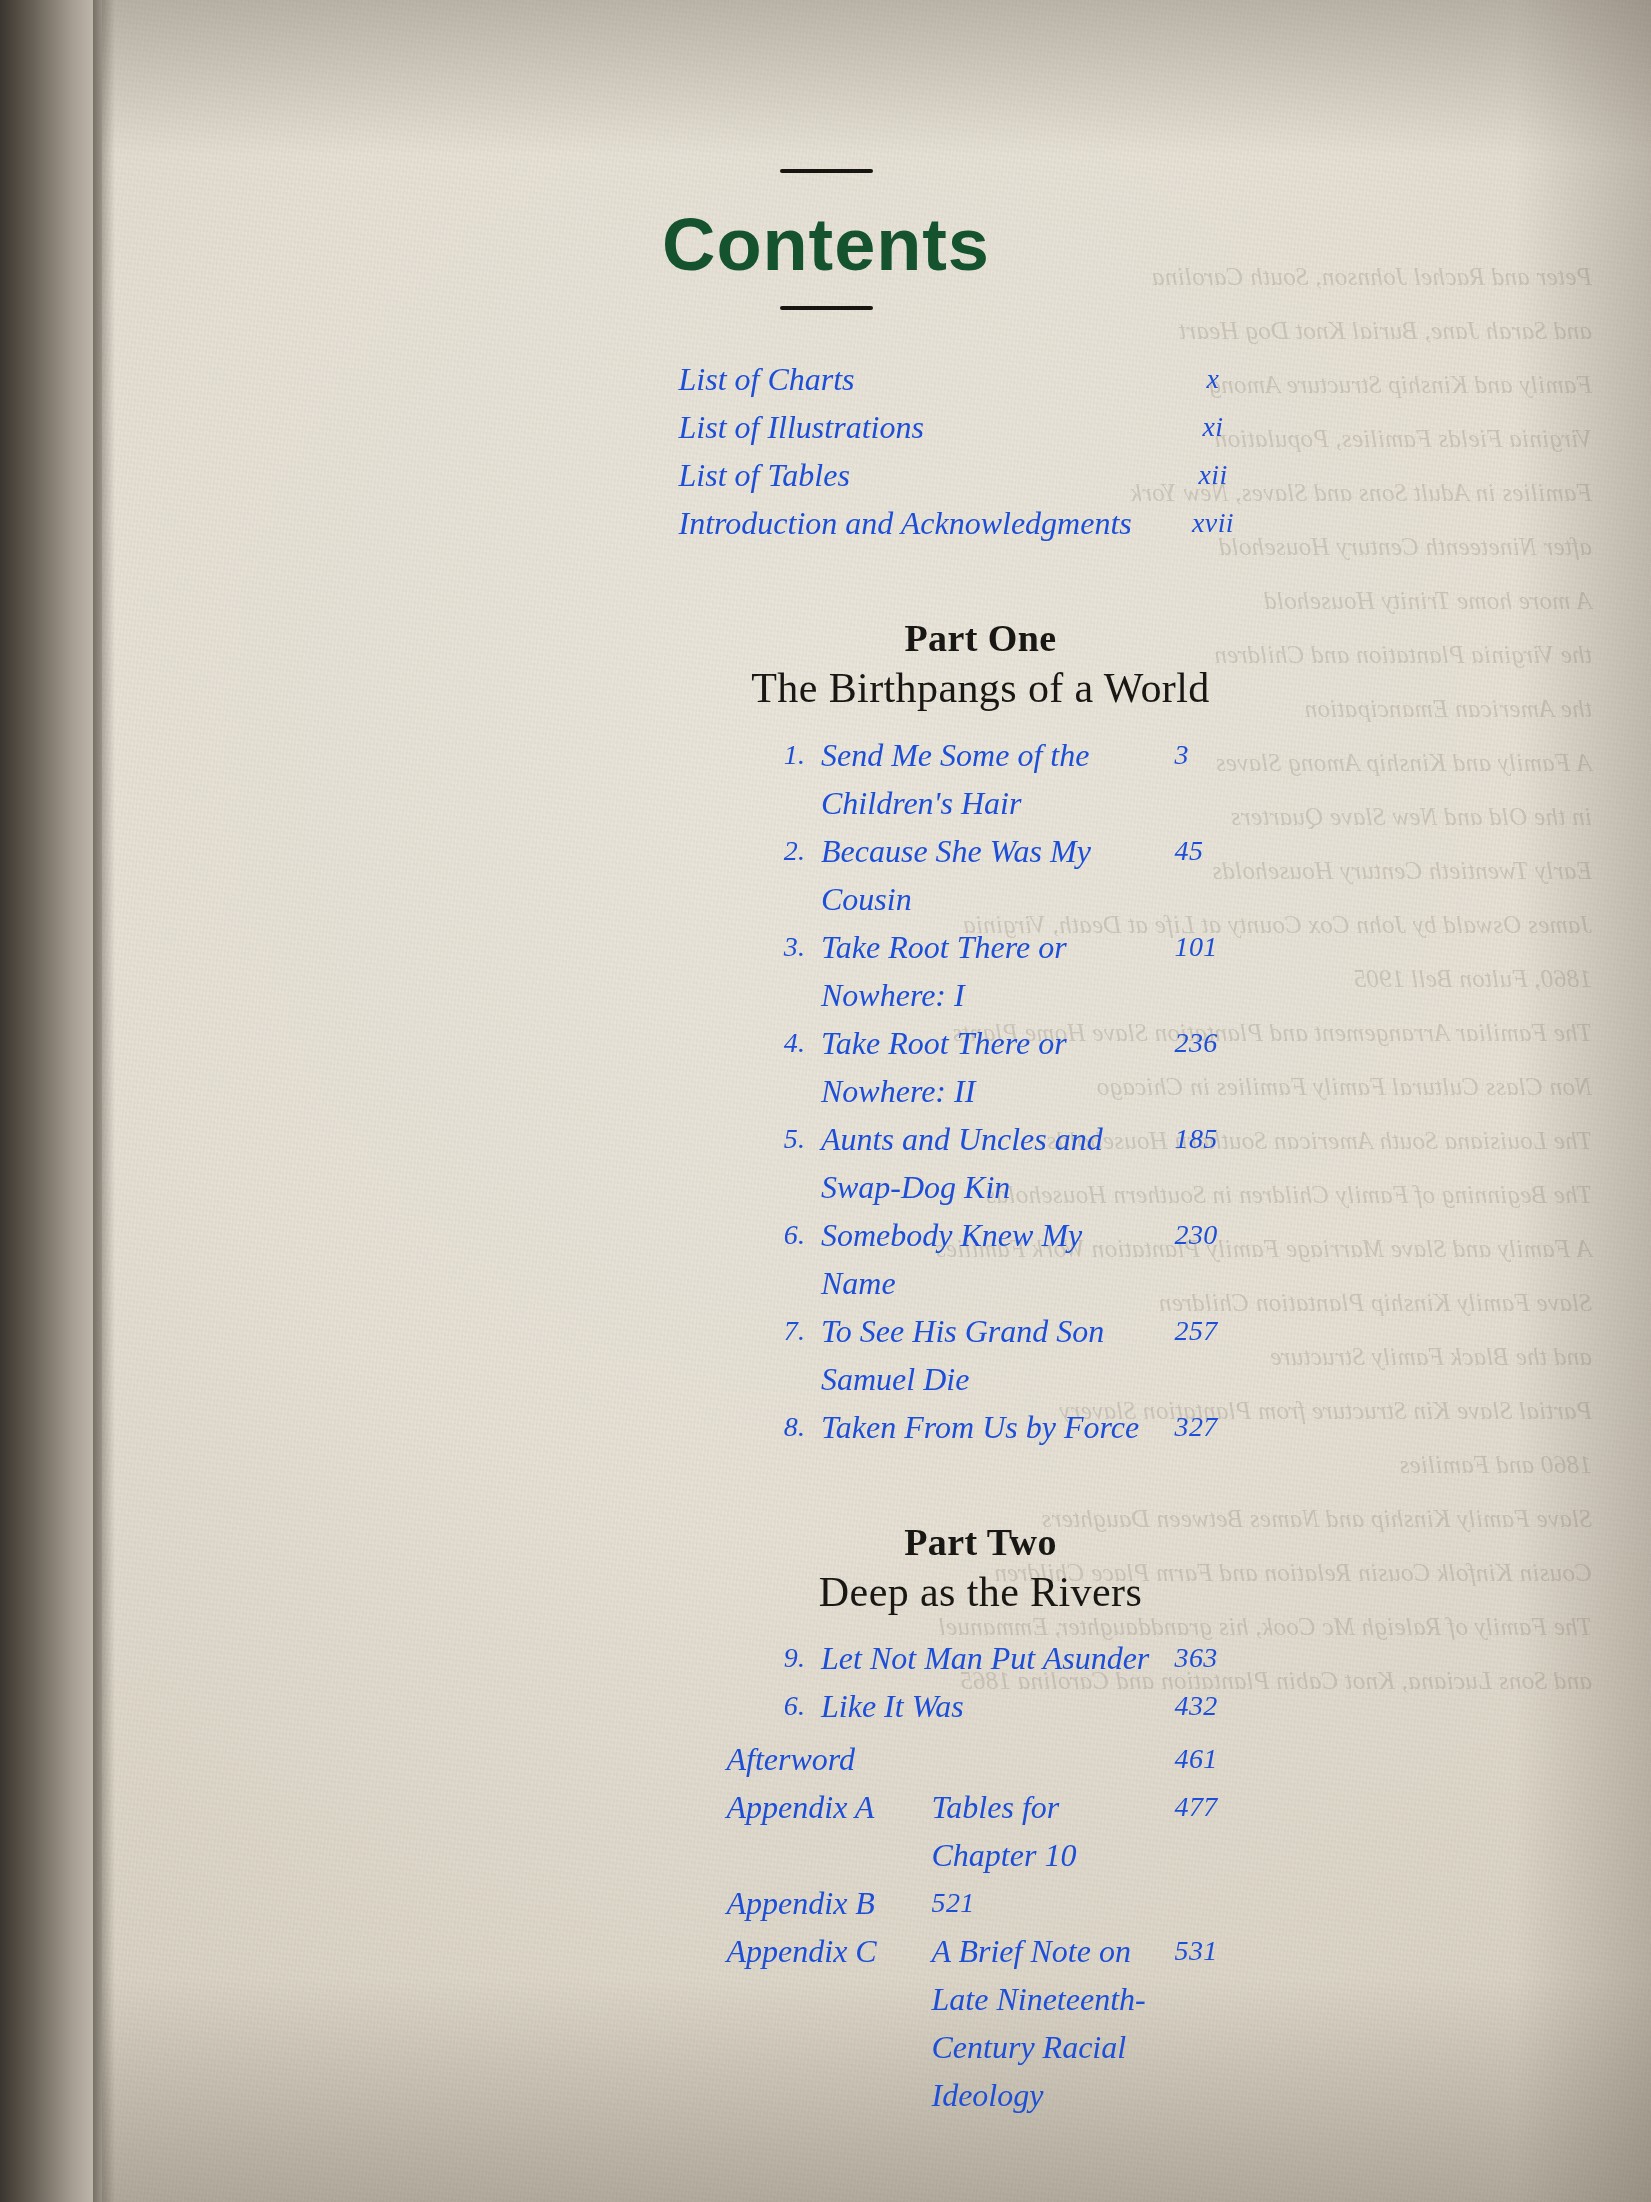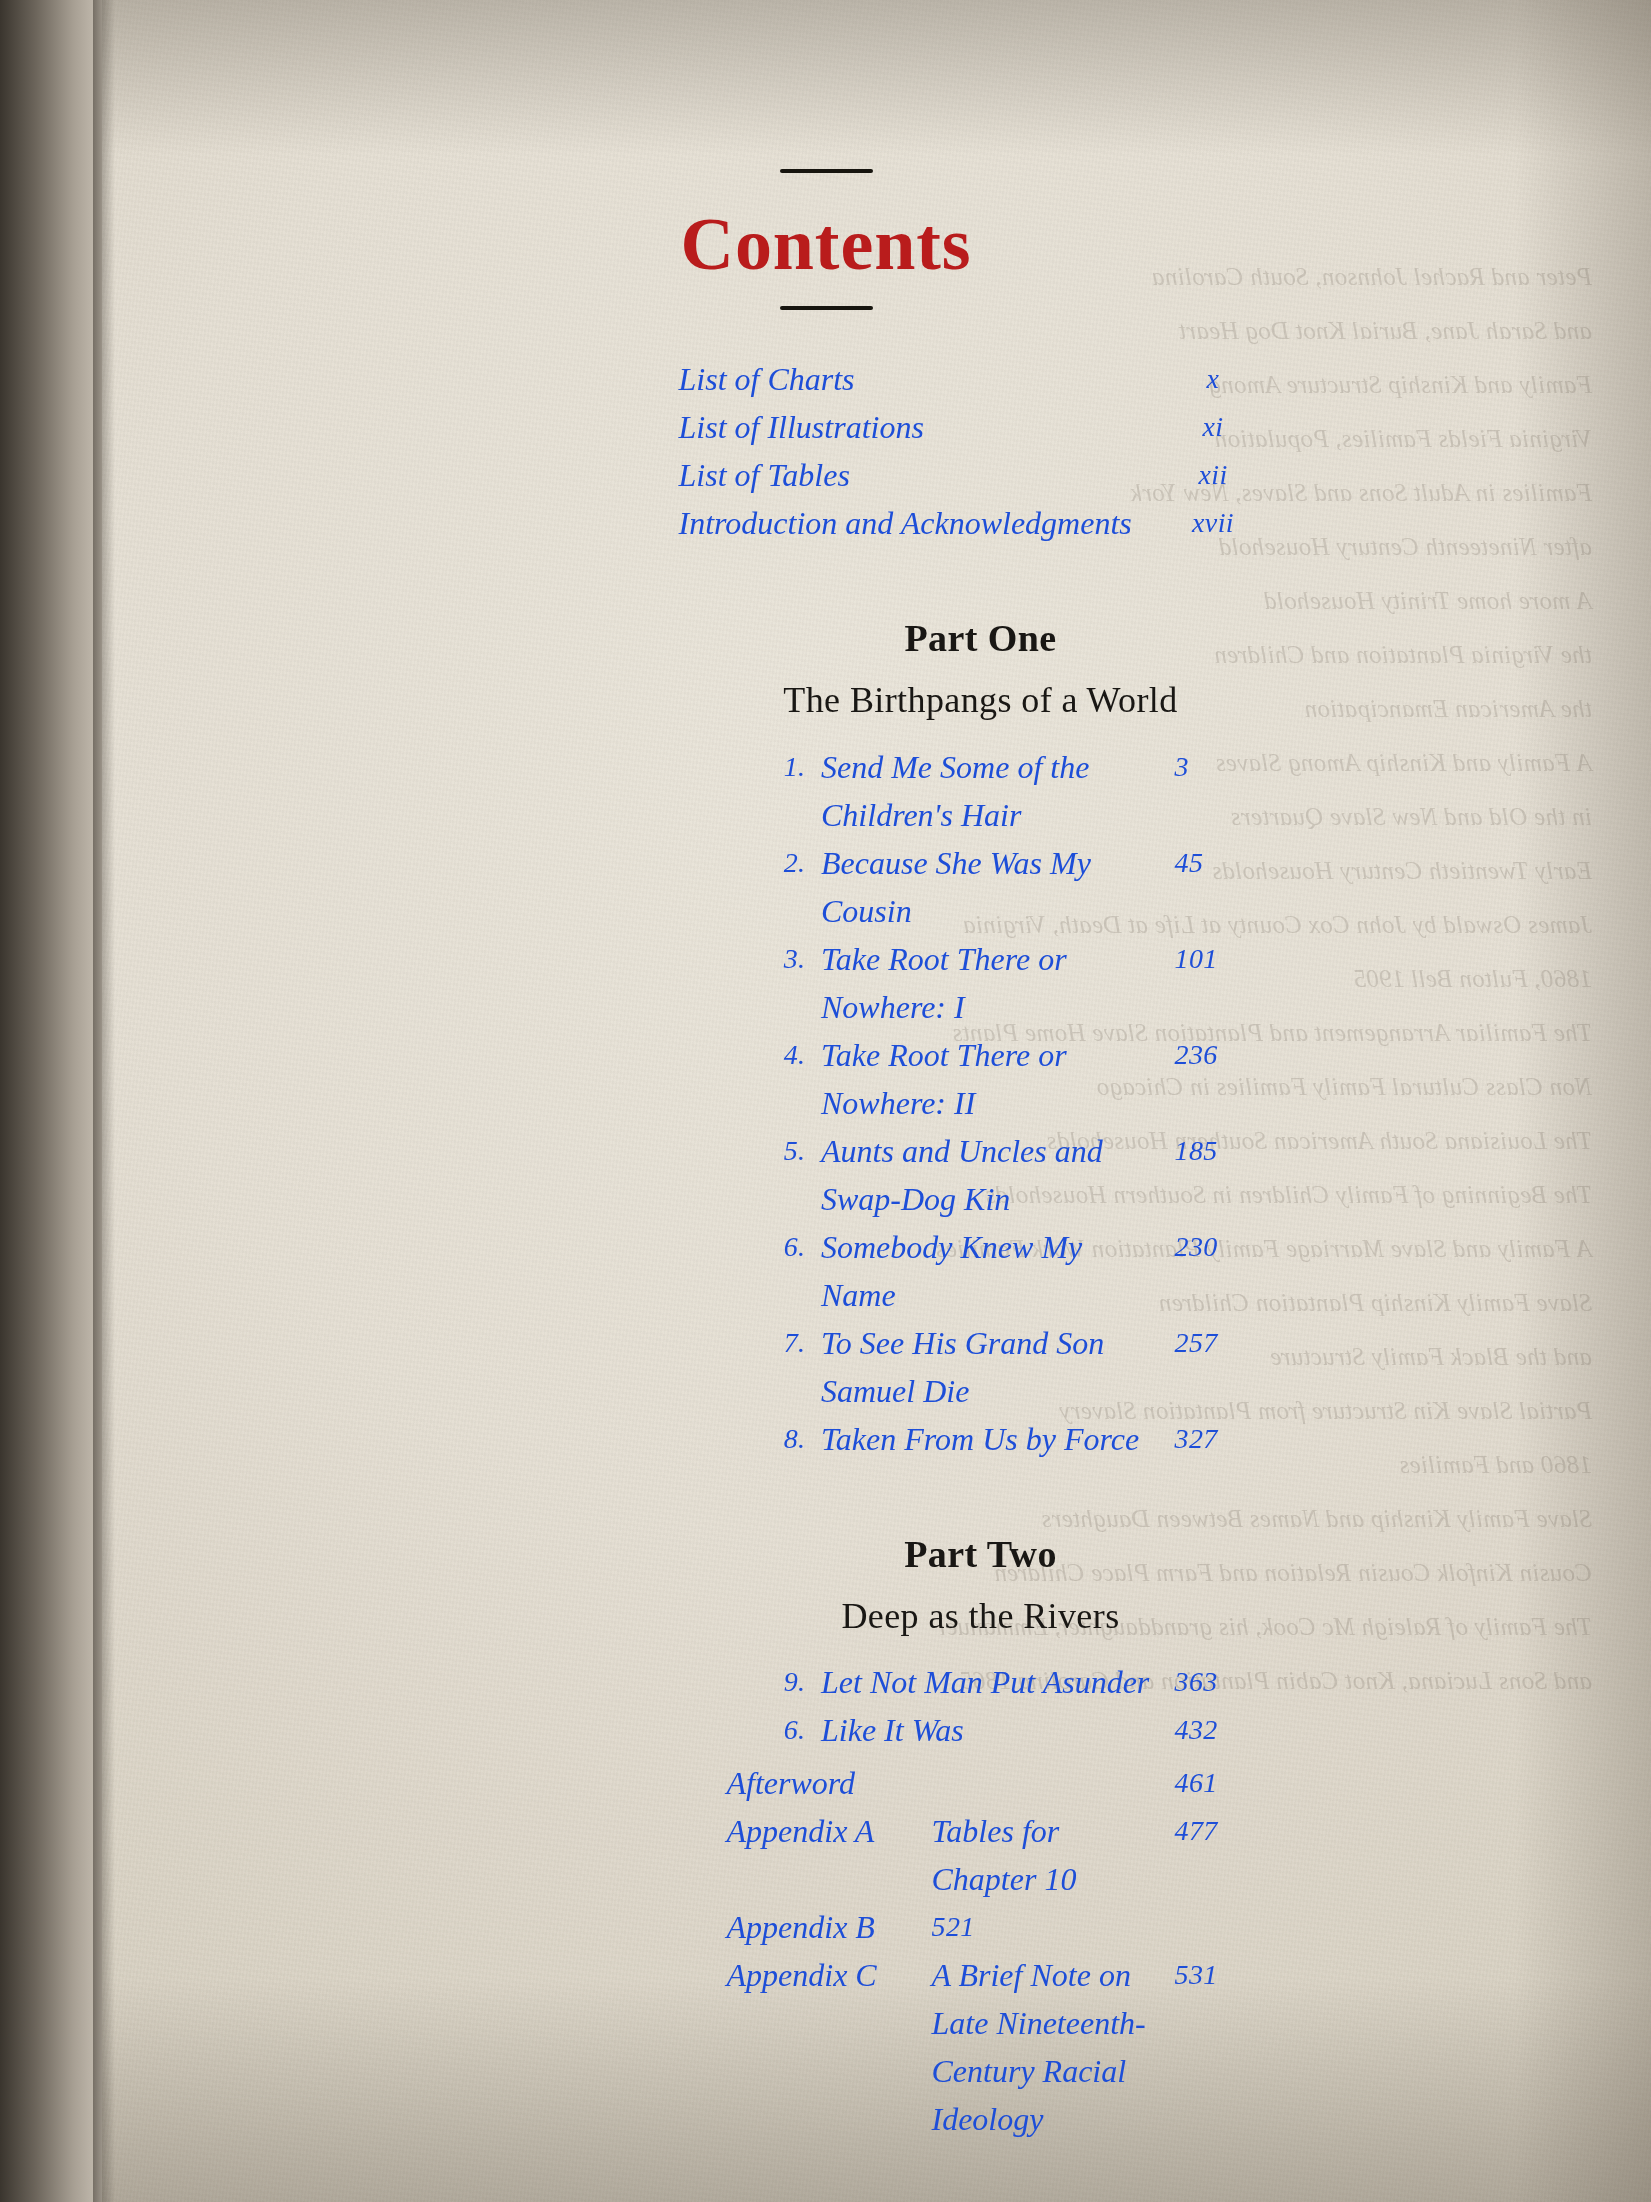--- a/index.html
+++ b/index.html
@@ -98,27 +98,27 @@
     width: 93px;
     height: 0;
     margin: 0 auto;
     border-top: 4.3px solid #17150f;
     border-radius: 2.6px;
   }
   .rule.top { margin-top: 169px; }
   .rule.bottom { margin-top: 19px; }
 
   h1.contents-title {
-    font-family: Liberation Serif, serif;
+    font-family: Liberation Sans, sans-serif;
     font-weight: bold;
     font-size: 74px;
     letter-spacing: 0.9px;
     text-align: center;
     margin: 29px 0 15.5px 0;
-    color: #b91c1c;
+    color: #14532d;
   }
 
   .toc {
     margin: 45px auto 0 auto;
     width: 869px;
     padding-left: 361px;
     box-sizing: border-box;
   }
 
   .front-list { margin-left: -74px; }
@@ -166,24 +166,23 @@
     margin-top: 67px;
     margin-left: -52px;
   }
   .part-head .part-no {
     font-size: 38px;
     font-weight: bold;
     letter-spacing: 0.4px;
     line-height: 48px;
   }
   .part-head .part-title {
-    font-size: 36px;
+    font-size: 42px;
     line-height: 53px;
     letter-spacing: 0.4px;
-    margin-top: 12px;
   }
 
   .chapters { margin-top: 15.5px; }
   .back-list { margin-top: 5.2px; margin-left: -26px; }
   .back-list .pg { width: 86px; }
 </style>
 </head>
 <body>
 
 <div class="page">

